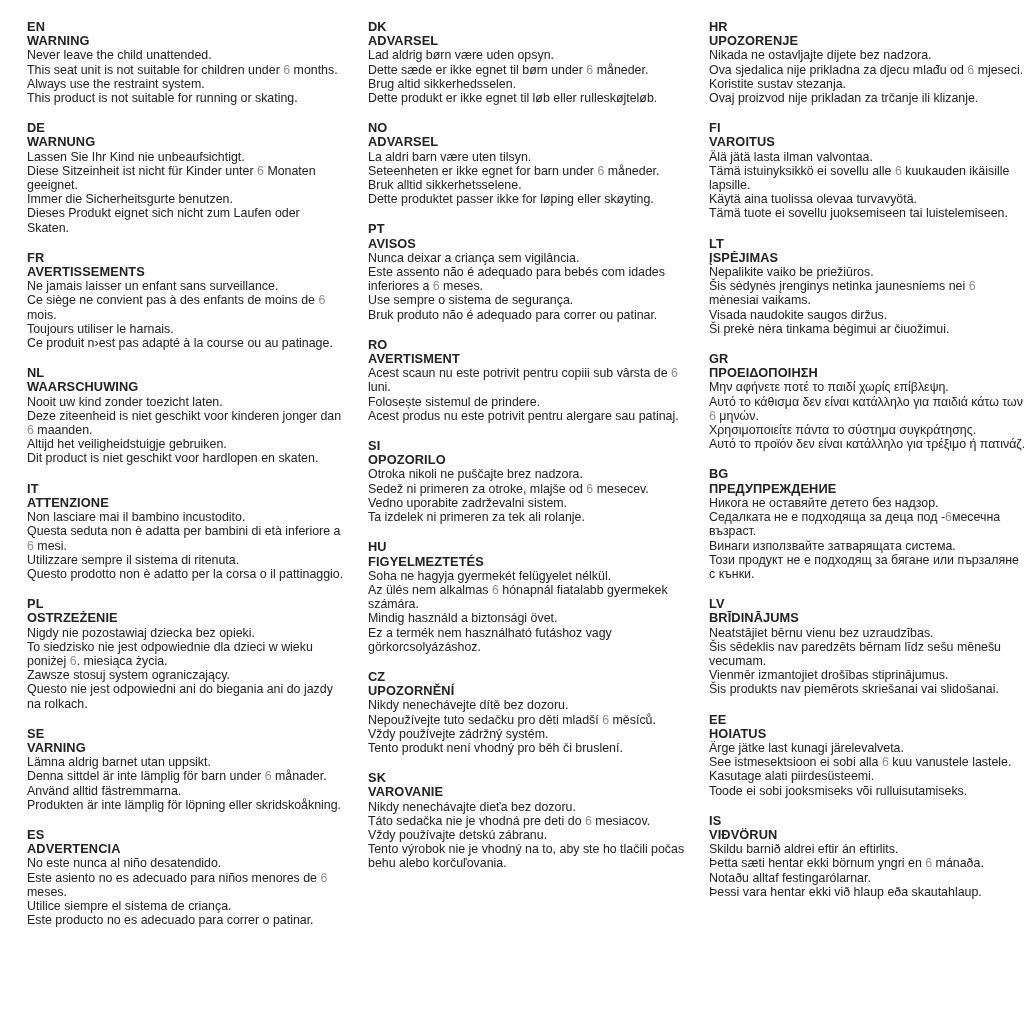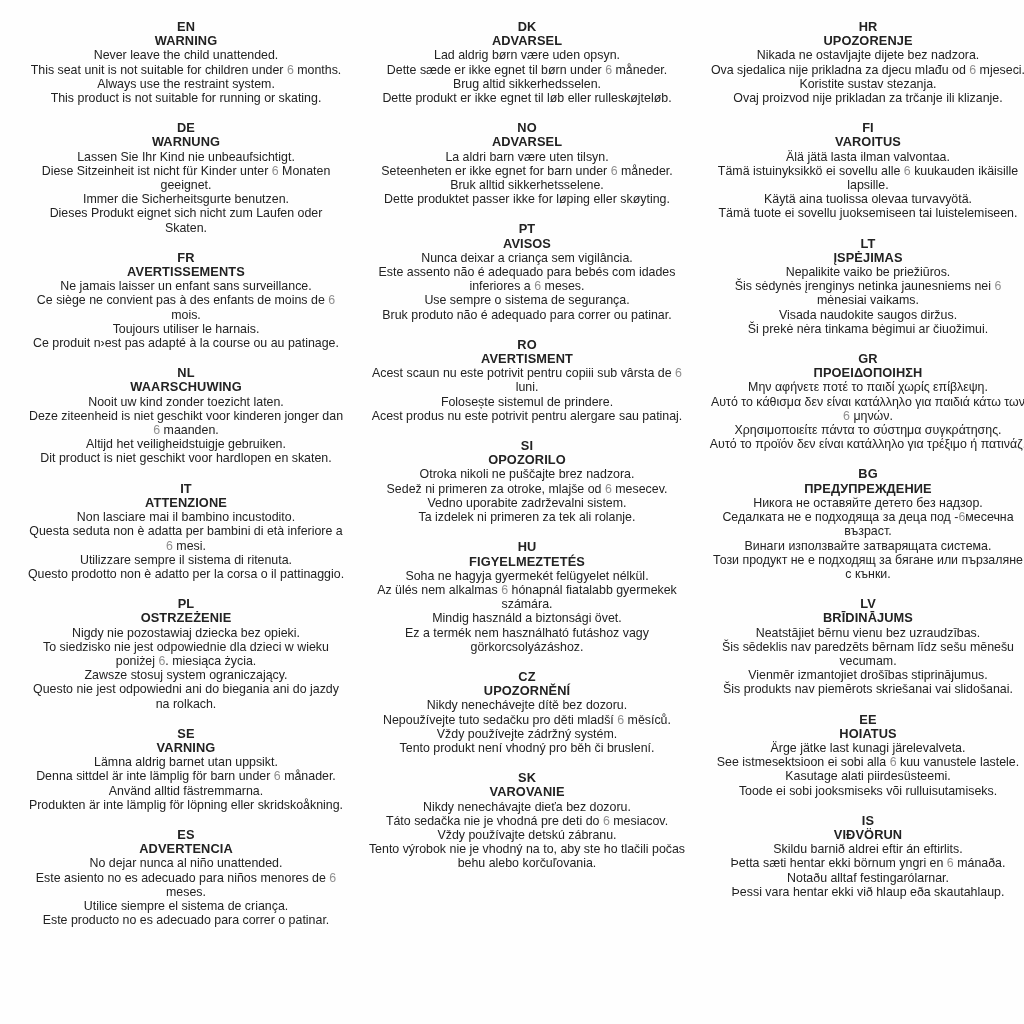--- a/index.html
+++ b/index.html
@@ -18,21 +18,20 @@
     display: flex;
     gap: 23px;
     overflow: hidden;
   }
   .col {
     width: 318px;
     flex: 0 0 auto;
   }
   .lang-section {
     margin: 0 0 16px 0;
-    text-align: center;
   }
   .lang-code,
   .lang-heading {
     font-size: 12.8px;
     line-height: 14.2px;
     font-weight: bold;
     letter-spacing: 0.1px;
   }
   .warning-line {
     margin: 0;
@@ -100,21 +99,21 @@
         <div class="lang-code">SE</div>
         <div class="lang-heading">VARNING</div>
         <p class="warning-line">Lämna aldrig barnet utan uppsikt.</p>
         <p class="warning-line">Denna sittdel är inte lämplig för barn under <span class="digit">6</span> månader.</p>
         <p class="warning-line">Använd alltid fästremmarna.</p>
         <p class="warning-line">Produkten är inte lämplig för löpning eller skridskoåkning.</p>
       </section>
       <section class="lang-section">
         <div class="lang-code">ES</div>
         <div class="lang-heading">ADVERTENCIA</div>
-        <p class="warning-line">No dejar nunca al niño unattended.</p>
+        <p class="warning-line">No este nunca al niño desatendido.</p>
         <p class="warning-line">Este asiento no es adecuado para niños menores de <span class="digit">6</span> meses.</p>
         <p class="warning-line">Utilice siempre el sistema de criança.</p>
         <p class="warning-line">Este producto no es adecuado para correr o patinar.</p>
       </section>
     </div>
   <div class="col">
       <section class="lang-section">
         <div class="lang-code">DK</div>
         <div class="lang-heading">ADVARSEL</div>
         <p class="warning-line">Lad aldrig børn være uden opsyn.</p>

